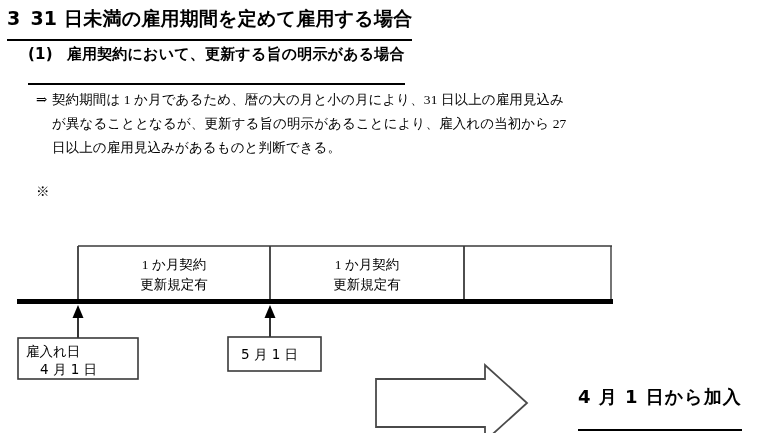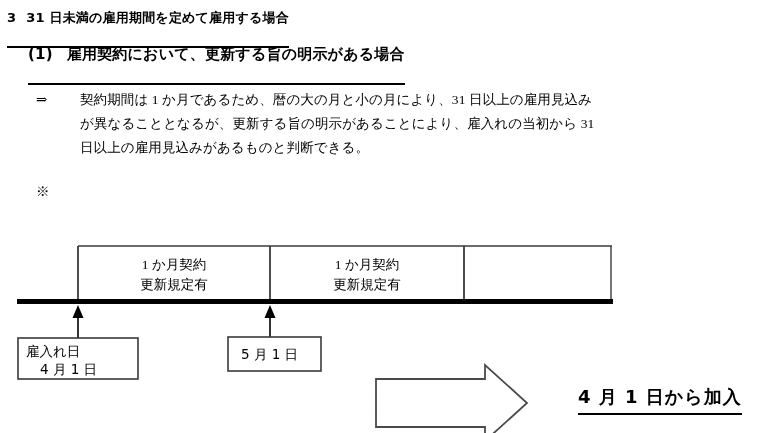--- a/index.html
+++ b/index.html
@@ -17,26 +17,26 @@
     -webkit-font-smoothing: antialiased;
   }
 
   
   .h-main {
     position: absolute;
     left: 7px;
     top: 7px;
     font-family: "DejaVu Sans", "Liberation Sans", sans-serif;
     font-weight: bold;
-    font-size: 13px;
+    font-size: 19px;
     line-height: 22px;
     letter-spacing: 0.2px;
     white-space: nowrap;
     border-bottom: 2px solid #000;
-    padding-bottom: 17px;
+    padding-bottom: 10px;
     text-align: right;
   }
   .h-main .num { margin-right: 10px; }
 
   .h-sub {
     position: absolute;
     left: 28px;
     top: 44px;
     font-family: "DejaVu Sans", "Liberation Sans", sans-serif;
     font-weight: bold;
@@ -58,21 +58,21 @@
   }
   .para .marker {
     position: absolute;
     left: 0;
     top: 0;
     width: 30px;
     text-align: left;
   }
   .para .ptext {
     display: block;
-    margin-left: 44px;
+    margin-left: 16px;
   }
   .para .ln { display: block; white-space: nowrap; }
 
   #para-arrow { left: 36px; top: 88px; width: 700px; }
   #para-note  { left: 36px; top: 180px; width: 700px; }
 
   
   #diagram {
     position: absolute;
     left: 0;
@@ -97,39 +97,39 @@
   .resultText {
     position: absolute;
     left: 578px;
     top: 385px;
     font-family: "DejaVu Sans", "Liberation Sans", sans-serif;
     font-weight: bold;
     font-size: 18px;
     letter-spacing: 1px;
     white-space: nowrap;
     border-bottom: 2px solid #000;
-    padding-bottom: 4px;
+    padding-bottom: 20px;
   }
 </style>
 </head>
 <body>
 
 <div class="h-main">
   <span class="num">3</span><span>31 日未満の雇用期間を定めて雇用する場合</span>
 </div>
 
 <div class="h-sub">
   <span class="paren">(1)</span><span>雇用契約において、更新する旨の明示がある場合</span>
 </div>
 
 <div class="para" id="para-arrow">
   <span class="marker">⇒</span>
   <span class="ptext">
     <span class="ln">契約期間は 1 か月であるため、暦の大の月と小の月により、31 日以上の雇用見込み</span>
-    <span class="ln">が異なることとなるが、更新する旨の明示があることにより、雇入れの当初から 31</span>
+    <span class="ln">が異なることとなるが、更新する旨の明示があることにより、雇入れの当初から 27</span>
     <span class="ln">日以上の雇用見込みがあるものと判断できる。</span>
   </span>
 </div>
 
 <div class="para" id="para-note">
   <span class="marker">※</span>
   <span class="ptext">
   </span>
 </div>
 

